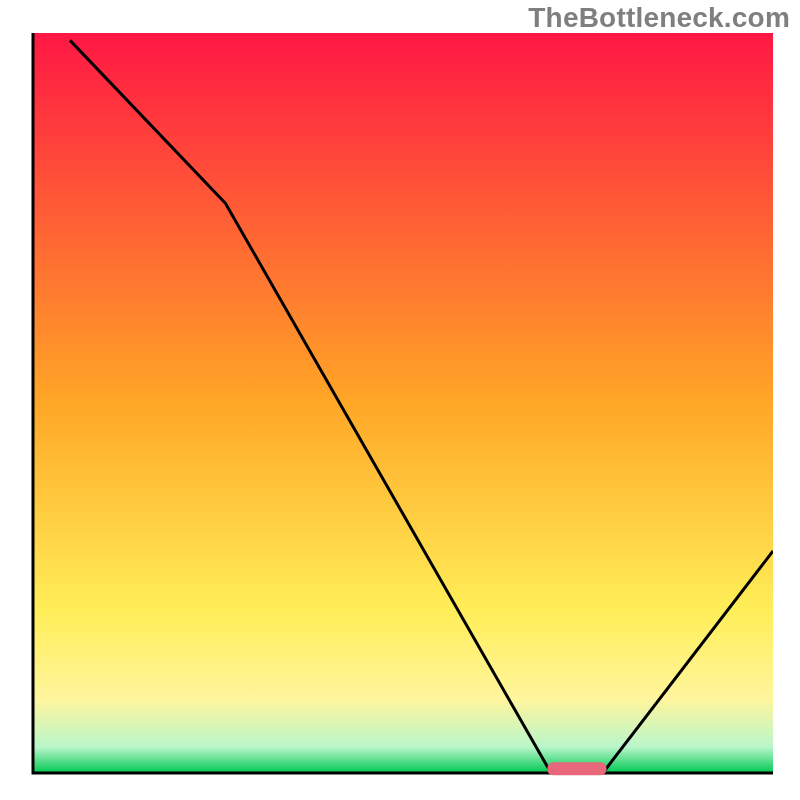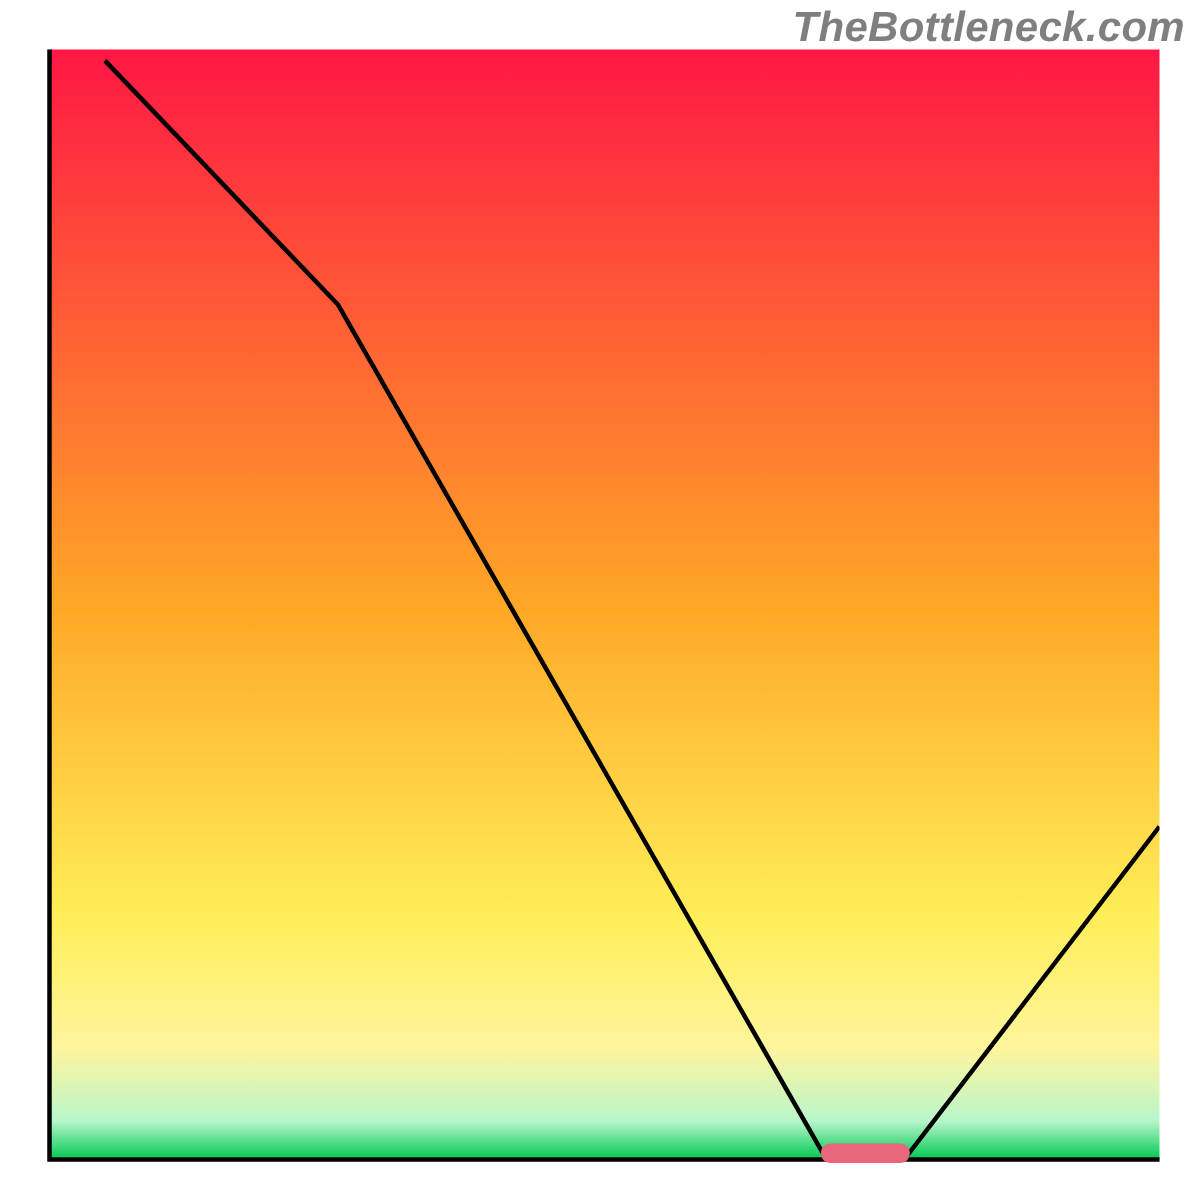--- a/index.html
+++ b/index.html
@@ -8,21 +8,20 @@
     width: 800px;
     height: 800px;
     overflow: hidden;
     background: #ffffff;
     font-family: Arial, Helvetica, sans-serif;
   }
   .stage {
     position: relative;
     width: 800px;
     height: 800px;
-    font-style: italic;
   }
   .watermark {
     position: absolute;
     top: 2px;
     right: 10px;
     font-size: 28px;
     font-weight: 600;
     color: #7f7f7f;
     letter-spacing: 0.2px;
     z-index: 20;

